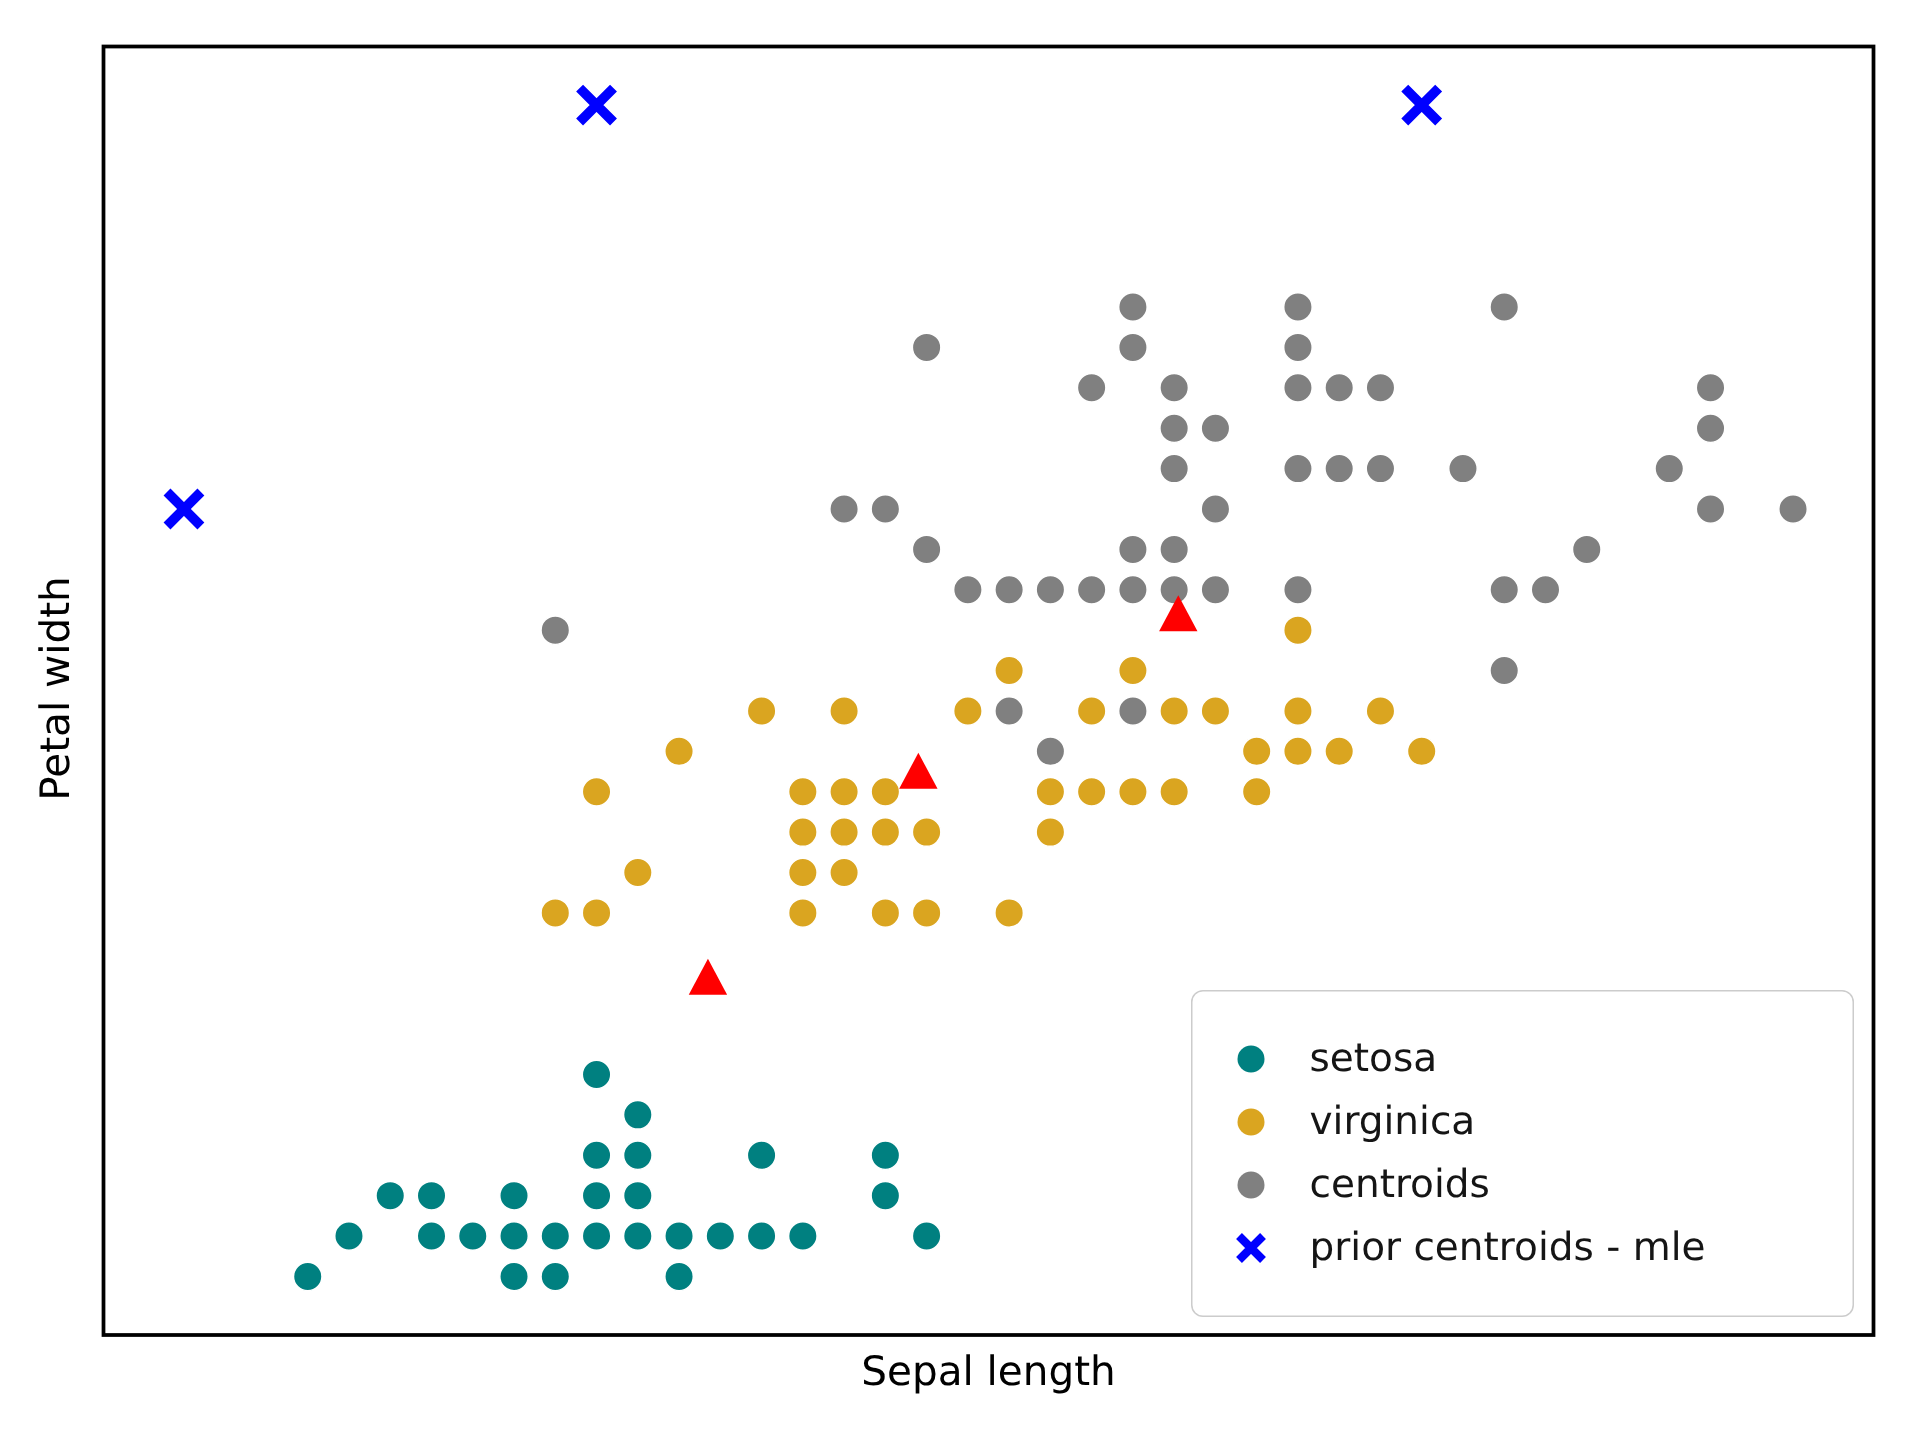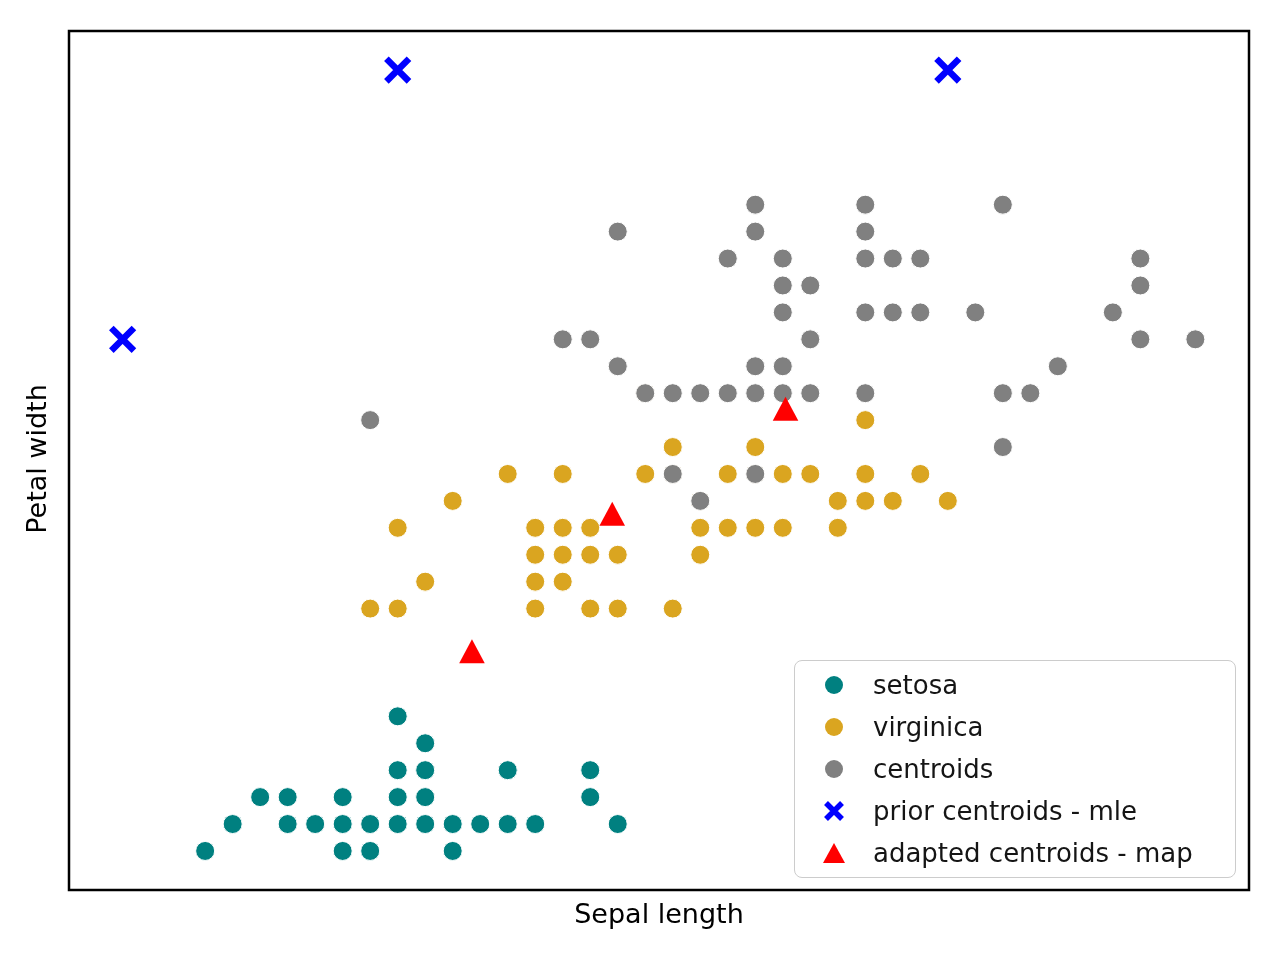--- a/index.html
+++ b/index.html
@@ -208,22 +208,14 @@
       <span class="legend-label">centroids</span>
     </div>
     <div class="legend-row">
       <span class="legend-marker">
         <svg width="26" height="26">
             <path d="M5 5 L21 21 M21 5 L5 21" fill="none" stroke-width="5.5" stroke="#0000FF"></path>
           </svg>
       </span>
       <span class="legend-label">prior centroids - mle</span>
     </div>
-    <div class="legend-row">
-      <span class="legend-marker">
-        <svg width="24" height="22">
-            <path d="M12 1 L23 21 L1 21 Z" fill="#FF0000"></path>
-          </svg>
-      </span>
-      <span class="legend-label">adapted centroids - map</span>
-    </div>
   </div>
 </div>
 
 </body></html>

